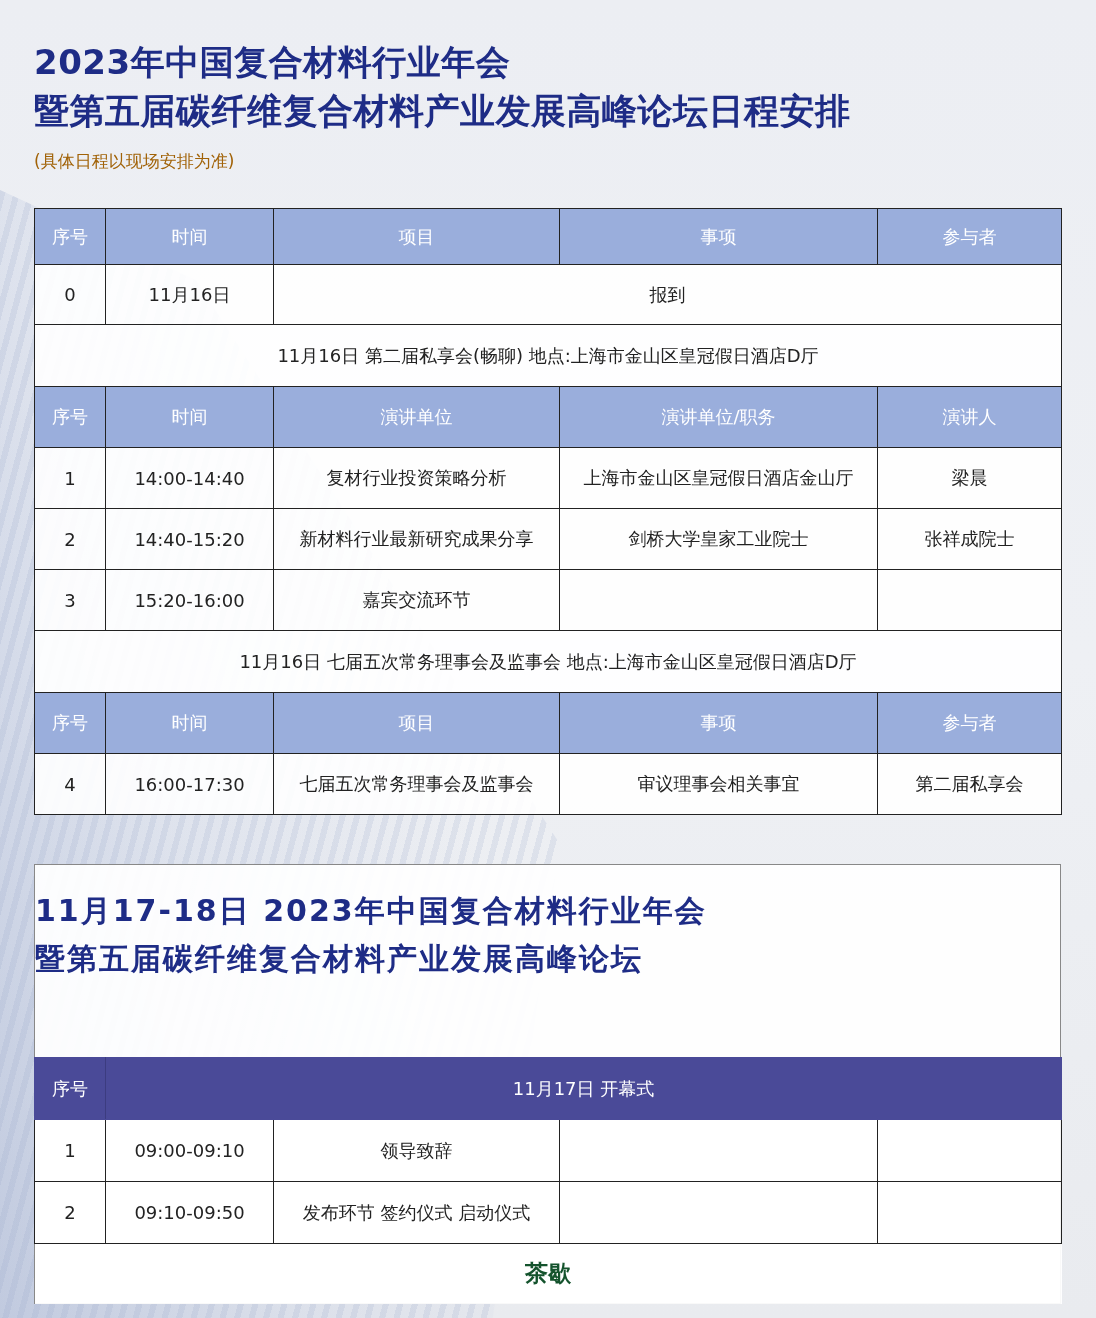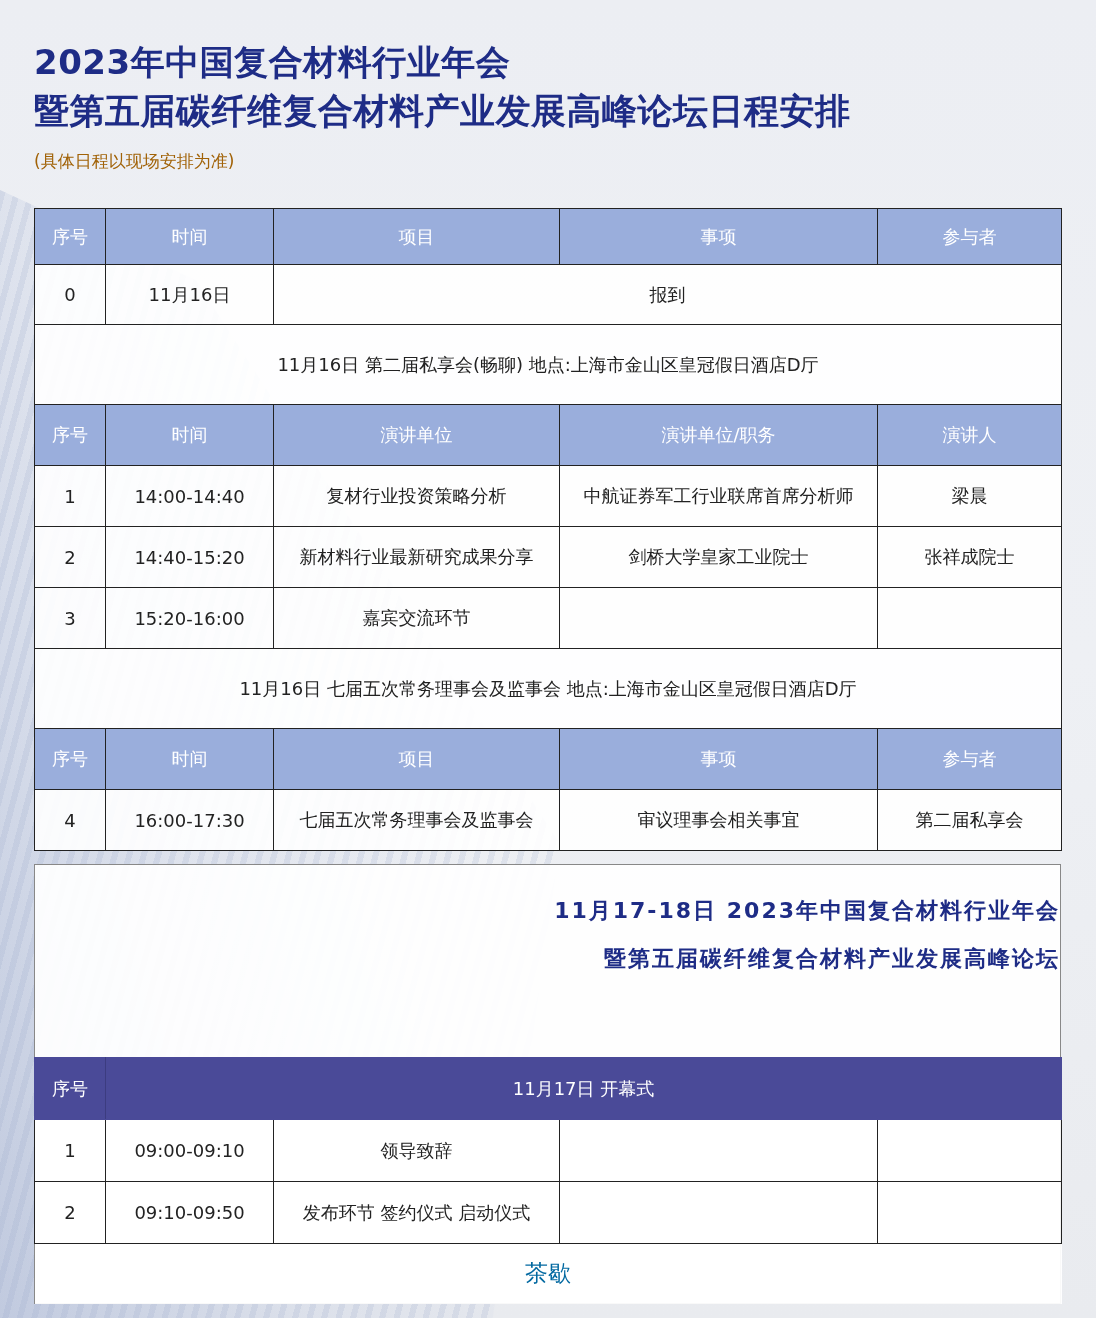--- a/index.html
+++ b/index.html
@@ -26,38 +26,38 @@
   .title.l2 { top: 88px; font-size: 35px; }
   .subtitle { position: absolute; left: 34px; top: 150px; color: #a16207; font-size: 17px; }
 
   table { border-collapse: collapse; position: absolute; left: 34px; width: 1027px; table-layout: fixed; }
   td { border: 1.5px solid #222; text-align: center; vertical-align: middle; font-size: 18px; color: #222; background: rgba(255,255,255,0.9); padding: 0 2px; white-space: nowrap; overflow: hidden; }
   tr.hdr td { background: #9aaedc; color: #ffffff; font-size: 18px; }
   tr.section td { background: rgba(255,255,255,0.92); }
   #t1 { top: 208px; }
   #t1 tr.hdr { height: 56px; }
   #t1 tr.r0 { height: 60px; }
-  #t1 tr.section { height: 80px; margin-top: 8px; }
+  #t1 tr.section { height: 62px; margin-top: 8px; }
   #t1 tr.hdr2 { height: 61px; }
   #t1 tr.row { height: 61px; }
 
   .block2 {
     position: absolute; left: 34px; top: 864px; width: 1027px; height: 440px;
     background: rgba(255,255,255,0.93); border: 1.5px solid #888;
   }
   .block2 .head {
-    position: absolute; left: 0; right: 0; top: 22px; text-align: right; color: #1e2c86;
-    font-weight: bold; font-size: 22px; letter-spacing: 2px;
+    position: absolute; left: 0; right: 0; top: 22px; text-align: left; color: #1e2c86;
+    font-weight: bold; font-size: 30px; letter-spacing: 2px;
   }
   .block2 .head div { height: 48px; line-height: 48px; }
   #t2 { top: 1057px; }
   #t2 tr.dark td { background: #4a4a98; color: #fff; border-color: #4a4a98; }
   #t2 tr.dark { height: 62px; }
   #t2 tr.row { height: 62px; }
-  #t2 tr.tea td { border-left: none; border-right: none; border-bottom: none; color: #0369a1; font-weight: normal; font-size: 23px; background: rgba(255,255,255,0.95); }
+  #t2 tr.tea td { border-left: none; border-right: none; border-bottom: none; color: #14532d; font-weight: bold; font-size: 23px; background: rgba(255,255,255,0.95); }
   #t2 tr.tea { height: 60px; }
 </style>
 </head>
 <body>
 
 <div class="bg-deco"></div>
 
 <div class="title l1">2023年中国复合材料行业年会</div>
 <div class="title l2">暨第五届碳纤维复合材料产业发展高峰论坛日程安排</div>
 <div class="subtitle">(具体日程以现场安排为准)</div>
@@ -90,21 +90,21 @@
     <td>序号</td>
     <td>时间</td>
     <td>演讲单位</td>
     <td>演讲单位/职务</td>
     <td>演讲人</td>
   </tr>
   <tr class="row">
     <td>1</td>
     <td>14:00-14:40</td>
     <td>复材行业投资策略分析</td>
-    <td>中航证券军工行业联席首席分析师</td>
+    <td>上海市金山区皇冠假日酒店金山厅</td>
     <td>梁晨</td>
   </tr>
   <tr class="row">
     <td>2</td>
     <td>14:40-15:20</td>
     <td>新材料行业最新研究成果分享</td>
     <td>剑桥大学皇家工业院士</td>
     <td>张祥成院士</td>
   </tr>
   <tr class="row">

